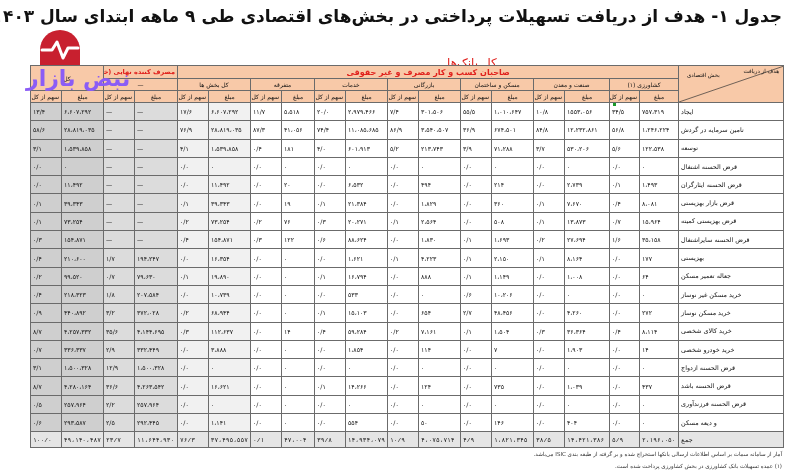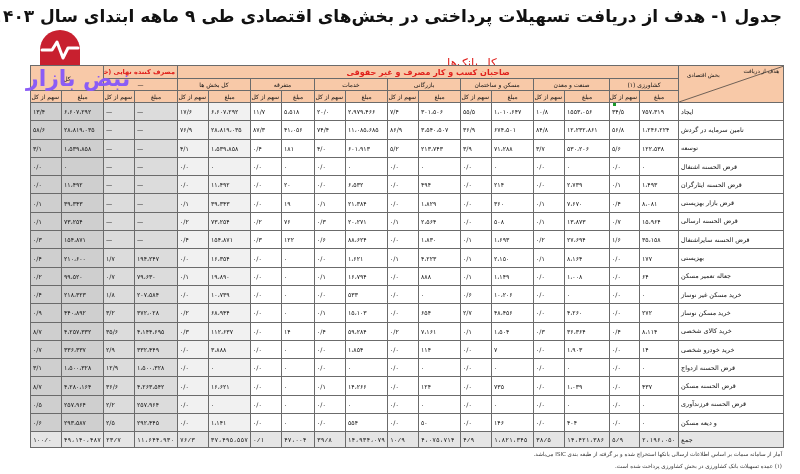--- a/index.html
+++ b/index.html
@@ -232,21 +232,21 @@
         <td>۱۹</td>
         <td>۰/۰</td>
         <td class="g1">۳۹،۳۴۳</td>
         <td class="g1">۰/۱</td>
         <td class="g2">—</td>
         <td class="g2">—</td>
         <td class="g3">۳۹،۳۴۳</td>
         <td class="g3">۰/۱</td>
       </tr>
       <tr>
-        <td class="label">قرض الحسنه ارسالی</td>
+        <td class="label">قرض بهزیستی کمیته</td>
         <td>۱۵،۹۶۴</td>
         <td>۰/۷</td>
         <td>۱۳،۸۷۳</td>
         <td>۰/۱</td>
         <td>۵۰۸</td>
         <td>۰/۰</td>
         <td>۲،۵۶۴</td>
         <td>۰/۱</td>
         <td>۲۰،۲۷۱</td>
         <td>۰/۳</td>
@@ -421,21 +421,21 @@
         <td>۰</td>
         <td>۰/۰</td>
         <td class="g1">۰</td>
         <td class="g1">۰/۰</td>
         <td class="g2n">۱،۵۰۰،۳۲۸</td>
         <td class="g2n">۱۲/۹</td>
         <td class="g3">۱،۵۰۰،۳۲۸</td>
         <td class="g3">۳/۱</td>
       </tr>
       <tr>
-        <td class="label">قرض الحسنه مسکن</td>
+        <td class="label">قرض الحسنه باشد</td>
         <td>۴۳۷</td>
         <td>۰/۰</td>
         <td>۱،۰۳۹</td>
         <td>۰/۰</td>
         <td>۷۳۵</td>
         <td>۰/۰</td>
         <td>۱۲۴</td>
         <td>۰/۰</td>
         <td>۱۴،۲۶۶</td>
         <td>۰/۱</td>

